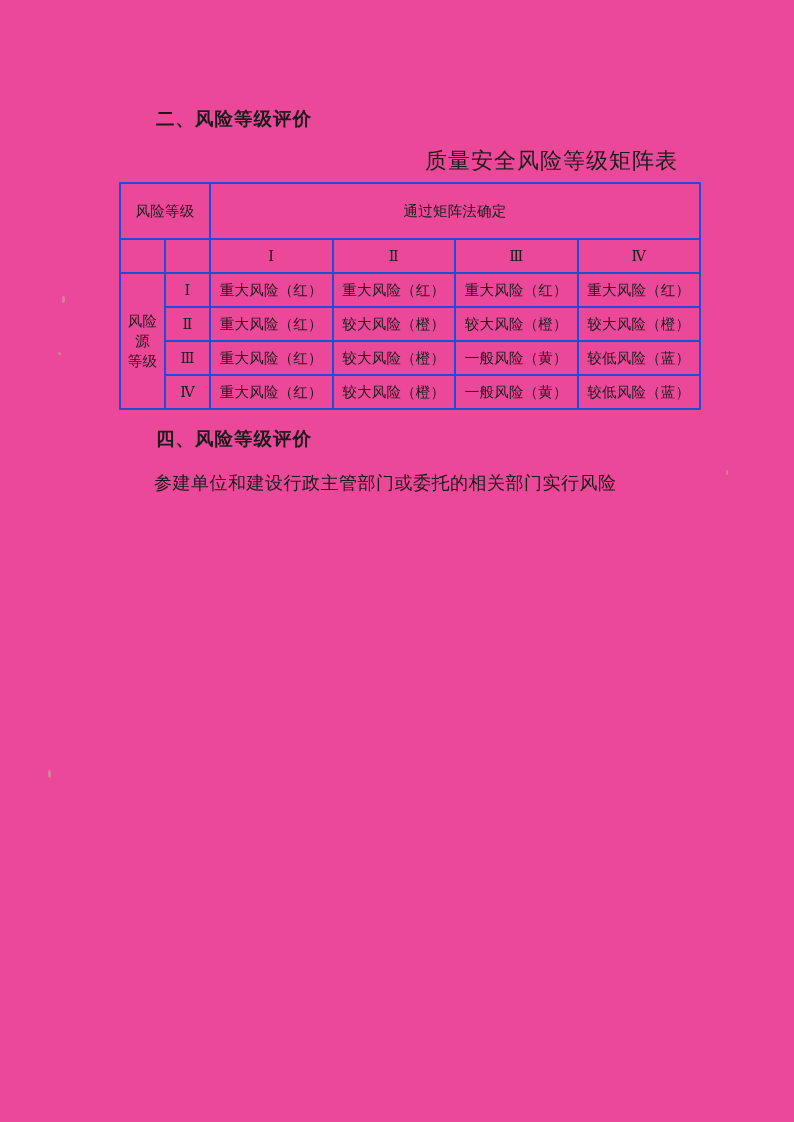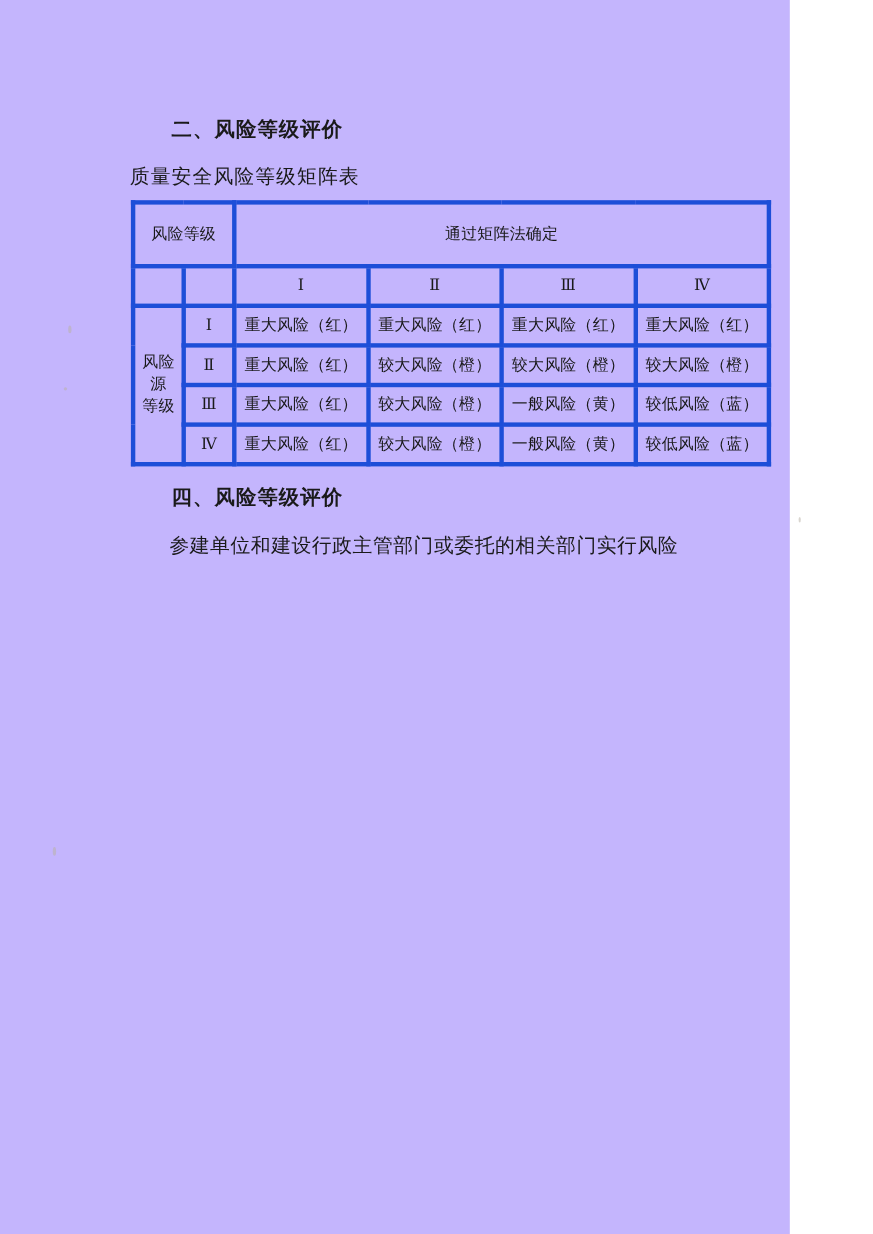--- a/index.html
+++ b/index.html
@@ -11,23 +11,23 @@
     width: 794px;
     height: 1122px;
     font-family: "DejaVu Serif", "Liberation Serif", serif;
     color: #1a1a1a;
     position: relative;
     overflow: hidden;
   }
   .page {
     position: absolute;
     left: 0; top: 0;
-    width: 718px;
+    width: 794px;
     height: 1122px;
-    background: #c4b5fd;
+    background: #ec4899;
   }
   
   .speck {
     position: absolute;
     background: #b9b2a8;
     border-radius: 50%;
     opacity: .55;
   }
   .content {
     position: absolute;
@@ -47,34 +47,34 @@
   p.para {
     font-size: 18px;
     line-height: 38px;
     margin: 0 0 2px 0;
     text-indent: 36px;
     text-align: justify;
     text-justify: inter-ideograph;
     letter-spacing: .5px;
   }
   .table-title {
-    text-align: left;
-    font-size: 18px;
+    text-align: right;
+    font-size: 22px;
     line-height: 34px;
     margin: 6px 0 4px 0;
     letter-spacing: 1px;
   }
   table.matrix {
     border-collapse: collapse;
     width: 582px;
     margin-left: 1px;
     table-layout: fixed;
   }
   table.matrix td {
-    border: 4px solid #1d4ed8;
+    border: 2px solid #1d4ed8;
     text-align: center;
     vertical-align: middle;
     font-size: 14.5px;
     line-height: 20px;
     padding: 6px 2px;
     letter-spacing: .2px;
     font-family: "DejaVu Serif", "Liberation Serif", serif;
   }
   td.hdr-left {
     width: 84px;

